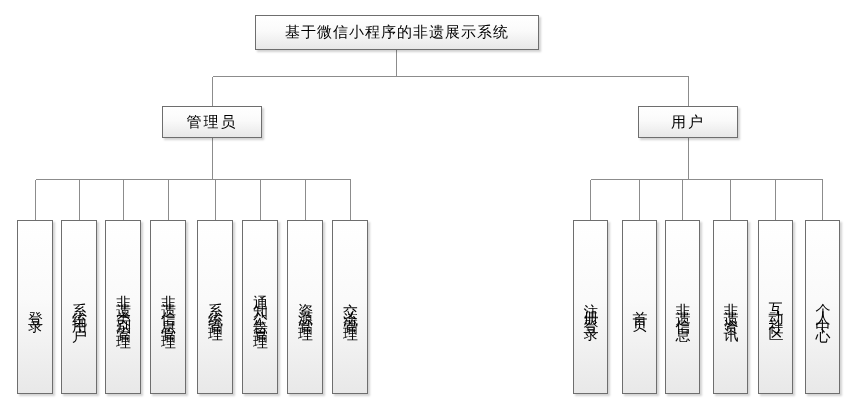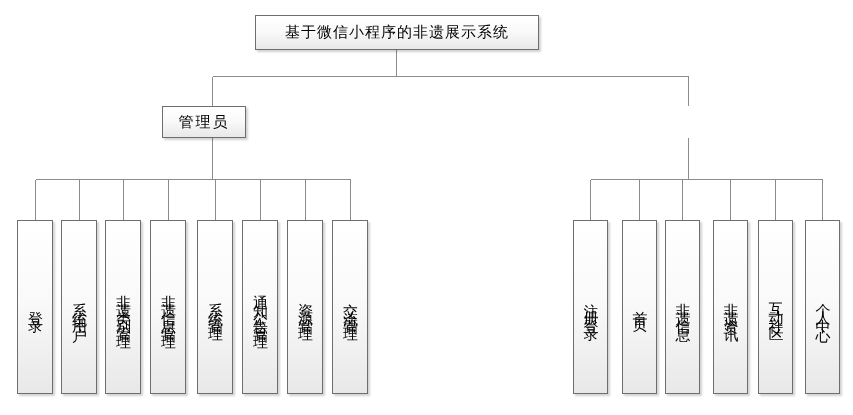--- a/index.html
+++ b/index.html
@@ -31,21 +31,21 @@
     align-items: center;
     justify-content: center;
     color: #000000;
     font-size: 15px;
   }
   .node.root {
     left: 255px; top: 15px; width: 284px; height: 35px;
     letter-spacing: 1px;
   }
   .node.branch {
-    top: 106px; width: 84px; height: 32px;
+    top: 106px; width: 100px; height: 32px;
     letter-spacing: 2px;
   }
   .node.branch.admin { left: 162px; }
   .node.branch.user  { left: 638px; }
   .node.leaf {
     top: 220px; height: 174px; width: 36px;
   }
   .vtext {
     writing-mode: vertical-rl;
     text-orientation: upright;
@@ -105,20 +105,23 @@
     </g>
   </svg>
 
   <div class="node root">
     <span>基于微信小程序的非遗展示系统</span>
   </div>
 
   <div class="node branch admin">
     <span>管理员</span>
   </div>
+  <div class="node branch user">
+    <span>用户</span>
+  </div>
 
   <div class="node leaf a0">
     <span class="vtext">登录</span>
   </div>
   <div class="node leaf a1">
     <span class="vtext">系统用户</span>
   </div>
   <div class="node leaf a2">
     <span class="vtext">非遗类别管理</span>
   </div>

